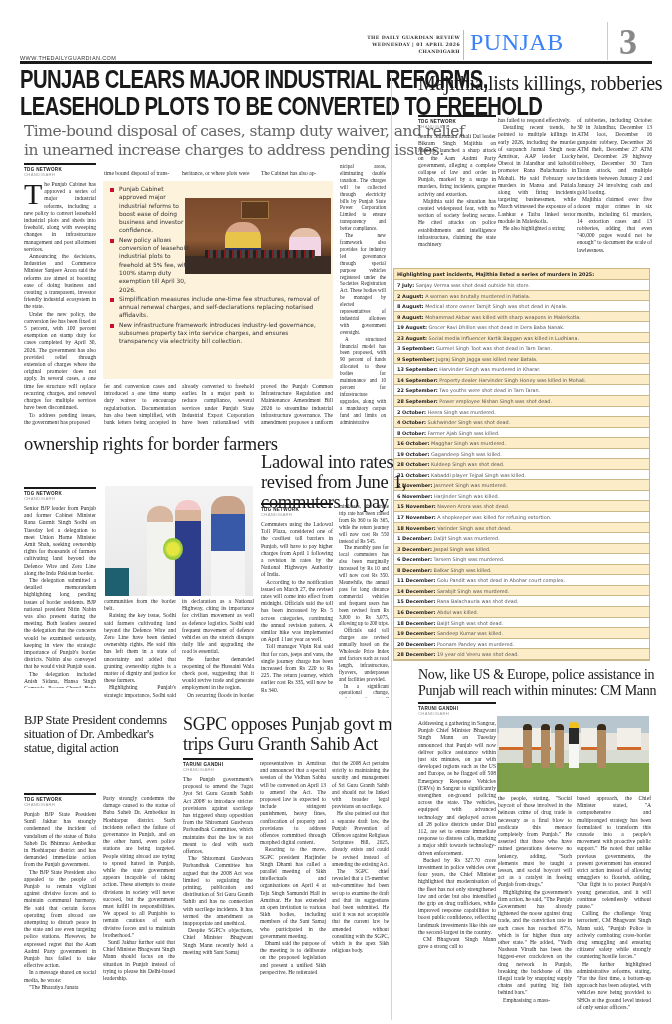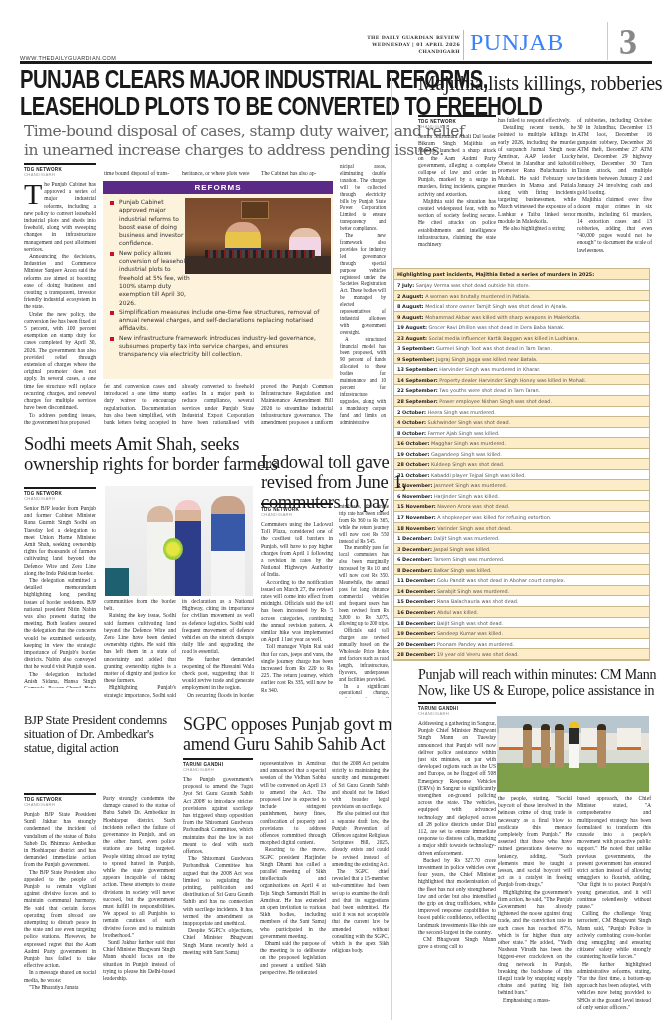--- a/index.html
+++ b/index.html
@@ -101,21 +101,20 @@
     <p>Under the new policy, the conversion fee has been fixed at 5 percent, with 100 percent exemption on stamp duty for cases completed by April 30, 2026. The government has also provided relief through extension of charges where the original promoter does not apply. In several cases, a one time fee structure will replace recurring charges, and renewal charges for multiple services have been discontinued.</p>
     <p>To address pending issues, the government has proposed</p>
   </div>
 </div>
 
 <div class="abs body-text" style="left:104px;top:170px;width:72px;">time bound disposal of trans-</div>
 <div class="abs body-text" style="left:182px;top:170px;width:72px;">heritance, or where plots were</div>
 <div class="abs body-text" style="left:261px;top:170px;width:72px;">The Cabinet has also ap-</div>
 
 <div class="abs reforms">
-  <div class="reforms-head">REFORMS</div>
   <div class="reforms-photo">
     <div class="emblem"></div>
     <div class="p1"></div>
     <div class="p2"></div>
     <div class="desk"></div>
     <div class="mics"></div>
   </div>
   <ul class="reforms-list">
     <li style="width:78px;"><span>Punjab Cabinet approved major industrial reforms to boost ease of doing business and investor confidence.</span></li>
     <li>
@@ -203,21 +202,20 @@
       <div class="row" style="background: rgb(255, 255, 255);"><b>15 December:</b> <span class="t">Rana Balachauria was shot dead.</span></div>
       <div class="row" style="background: rgb(253, 236, 200);"><b>16 December:</b> <span class="t">Abdul was killed.</span></div>
       <div class="row" style="background: rgb(255, 255, 255);"><b>18 December:</b> <span class="t">Baljit Singh was shot dead.</span></div>
       <div class="row" style="background: rgb(253, 236, 200);"><b>19 December:</b> <span class="t">Sandeep Kumar was killed.</span></div>
       <div class="row" style="background: rgb(255, 255, 255);"><b>20 December:</b> <span class="t">Poonam Pandey was murdered.</span></div>
       <div class="row" style="background: rgb(253, 236, 200);"><b>28 December:</b> <span class="t">19 year old Veeru was shot dead.</span></div>
     </div>
 </div>
 
 <div class="abs hl-serif" style="left:24px;top:434px;width:235px;font-size:18.5px;line-height:20px;">
-  <div style="white-space:nowrap;">Sodhi meets Amit Shah, seeks</div>
   <div style="white-space:nowrap;">ownership rights for border farmers</div>
 </div>
 <div class="abs" style="left:24px;top:487px;width:72px;">
   <div class="byline-rule"></div>
   <div class="byline">TDG NETWORK</div>
   <div class="dateline">CHANDIGARH</div>
   <div class="body-text" style="height:183px;overflow:hidden;">
     <p class="first">Senior BJP leader from Punjab and former Cabinet Minister Rana Gurmit Singh Sodhi on Tuesday led a delegation to meet Union Home Minister Amit Shah, seeking ownership rights for thousands of farmers cultivating land beyond the Defence Wire and Zero Line along the Indo Pakistan border.</p>
     <p>The delegation submitted a detailed memorandum highlighting long pending issues of border residents. BJP national president Nitin Nabin was also present during the meeting. Both leaders assured the delegation that the concerns would be examined seriously, keeping in view the strategic importance of Punjab's border districts. Nabin also conveyed that he would visit Punjab soon.</p>
     <p>The delegation included Anish Sidana, Hansa Singh Comrade, Pooran Chand, Baba Balwinder Singh, Devendar Jang and Purushottam Kumar, representing various</p>
@@ -236,21 +234,21 @@
   <p>Highlighting Punjab's strategic importance, Sodhi said the state remains crucial for both national security and food security, and therefore requires focused policy attention.</p>
 
 </div>
 <div class="abs body-text" style="left:182px;top:598px;width:72px;height:100px;overflow:hidden;">
   <p class="first">its declaration as a National Highway, citing its importance for civilian movement as well as defence logistics. Sodhi said frequent movement of defence vehicles on the stretch disrupts daily life and upgrading the road is essential.</p>
   <p>He further demanded reopening of the Hussaini Wala check post, suggesting that it would revive trade and generate employment in the region.</p>
   <p>On recurring floods in border districts, the delegation called for strengthening of flood protection infrastructure, including bundhs, to safeguard lives, crops and livestock.</p>
 </div>
 
 <div class="abs hl-serif" style="left:261px;top:452px;width:130px;font-size:18.5px;line-height:20px;">
-  <div style="white-space:nowrap;">Ladowal toll gave</div>
+  <div style="white-space:nowrap;">Ladowal into rates</div>
   <div style="white-space:nowrap;">revised from June 1,</div>
   <div style="white-space:nowrap;overflow:hidden;width:130px;">commuters to pay more</div>
 </div>
 <div class="abs" style="left:261px;top:503px;width:72px;">
   <div class="byline-rule"></div>
   <div class="byline">TDG NETWORK</div>
   <div class="dateline">CHANDIGARH</div>
   <div class="body-text" style="height:174px;overflow:hidden;">
     <p class="first">Commuters using the Ladowal Toll Plaza, considered one of the costliest toll barriers in Punjab, will have to pay higher charges from April 1 following a revision in rates by the National Highways Authority of India.</p>
     <p>According to the notification issued on March 27, the revised rates will come into effect from midnight. Officials said the toll has been increased by Rs 5 across categories, continuing the annual revision pattern. A similar hike was implemented on April 1 last year as well.</p>
@@ -282,21 +280,21 @@
     <p>"The Bharatiya Janata</p>
   </div>
 </div>
 <div class="abs body-text" style="left:103px;top:795px;width:72px;height:218px;overflow:hidden;">
   <p class="first">Party strongly condemns the damage caused to the statue of Baba Saheb Dr. Ambedkar in Hoshiarpur district. Such incidents reflect the failure of governance in Punjab, and on the other hand, even police stations are being targeted. People sitting abroad are trying to spread hatred in Punjab, while the state government appears incapable of taking action. These attempts to create divisions in society will never succeed, but the government must fulfill its responsibilities. We appeal to all Punjabis to remain cautious of such divisive forces and to maintain brotherhood."</p>
   <p>Sunil Jakhar further said that Chief Minister Bhagwant Singh Mann should focus on the situation in Punjab instead of trying to please his Delhi-based leadership.</p>
 </div>
 
 <div class="abs hl-serif" style="left:183px;top:714px;width:210px;font-size:18px;line-height:20px;">
   <div style="white-space:nowrap;overflow:hidden;width:208px;">SGPC opposes Punjab govt move to</div>
-  <div style="white-space:nowrap;">amend Guru Sahib Sahib Act</div>
+  <div style="white-space:nowrap;">trips Guru Granth Sahib Act</div>
 </div>
 <div class="abs" style="left:183px;top:758px;width:70px;">
   <div class="byline-rule"></div>
   <div class="byline">TARUNI GANDHI</div>
   <div class="dateline">CHANDIGARH</div>
   <div class="body-text" style="height:248px;overflow:hidden;">
     <p class="first">The Punjab government's proposal to amend the 'Jagat Jyot Sri Guru Granth Sahib Act 2008' to introduce stricter provisions against sacrilege has triggered sharp opposition from the Shiromani Gurdwara Parbandhak Committee, which maintains that the law is not meant to deal with such offences.</p>
     <p>The Shiromani Gurdwara Parbandhak Committee has argued that the 2008 Act was limited to regulating the printing, publication and distribution of Sri Guru Granth Sahib and has no connection with sacrilege incidents. It has termed the amendment as inappropriate and unethical.</p>
     <p>Despite SGPC's objections, Chief Minister Bhagwant Singh Mann recently held a meeting with Sant Samaj</p>
   </div>
@@ -306,22 +304,22 @@
   <p>Reacting to the move, SGPC president Harjinder Singh Dhami has called a parallel meeting of Sikh intellectuals and organisations on April 4 at Teja Singh Samundri Hall in Amritsar. He has extended an open invitation to various Sikh bodies, including members of the Sant Samaj who participated in the government meeting.</p>
   <p>Dhami said the purpose of the meeting is to deliberate on the proposed legislation and present a unified Sikh perspective. He reiterated</p>
 </div>
 <div class="abs body-text" style="left:332px;top:760px;width:57px;height:255px;overflow:hidden;font-size:5.3px;">
   <p class="first">that the 2008 Act pertains strictly to maintaining the sanctity and management of Sri Guru Granth Sahib and should not be linked with broader legal provisions on sacrilege.</p>
   <p>He also pointed out that a separate draft law, the Punjab Prevention of Offences against Religious Scriptures Bill, 2025, already exists and could be revised instead of amending the existing Act.</p>
   <p>The SGPC chief revealed that a 15-member sub-committee had been set up to examine the draft and that its suggestions had been submitted. He said it was not acceptable that the current law be amended without consulting with the SGPC, which is the apex Sikh religious body.</p>
 </div>
 
 <div class="abs hl-serif" style="left:418px;top:667px;width:250px;font-size:14px;line-height:16px;">
+  <div style="white-space:nowrap;">Now, like US &amp; Europe, police assistance in</div>
   <div style="white-space:nowrap;">Punjab will reach within minutes: CM Mann</div>
-  <div style="white-space:nowrap;">Now, like US &amp; Europe, police assistance in</div>
 </div>
 <div class="abs" style="left:418px;top:702px;width:78px;">
   <div class="byline-rule"></div>
   <div class="byline">TARUNI GANDHI</div>
   <div class="dateline">CHANDIGARH</div>
   <div class="body-text" style="height:305px;overflow:hidden;">
     <p class="first">Addressing a gathering in Sangrur, Punjab Chief Minister Bhagwant Singh Mann on Tuesday announced that Punjab will now deliver police assistance within just six minutes, on par with developed regions such as the US and Europe, as he flagged off 508 Emergency Response Vehicles (ERVs) in Sangrur to significantly strengthen on-ground policing across the state. The vehicles, equipped with advanced technology and deployed across all 28 police districts under Dial 112, are set to ensure immediate response to distress calls, marking a major shift towards technology-driven enforcement.</p>
     <p>Backed by Rs 327.70 crore investment in police vehicles over four years, the Chief Minister highlighted that modernisation of the fleet has not only strengthened law and order but also intensified the grip on drug traffickers, while improved response capabilities to boost public confidence, reflecting landmark investments like this are the second-largest in the country.</p>
     <p>CM Bhagwant Singh Mann gave a strong call to</p>
   </div>

